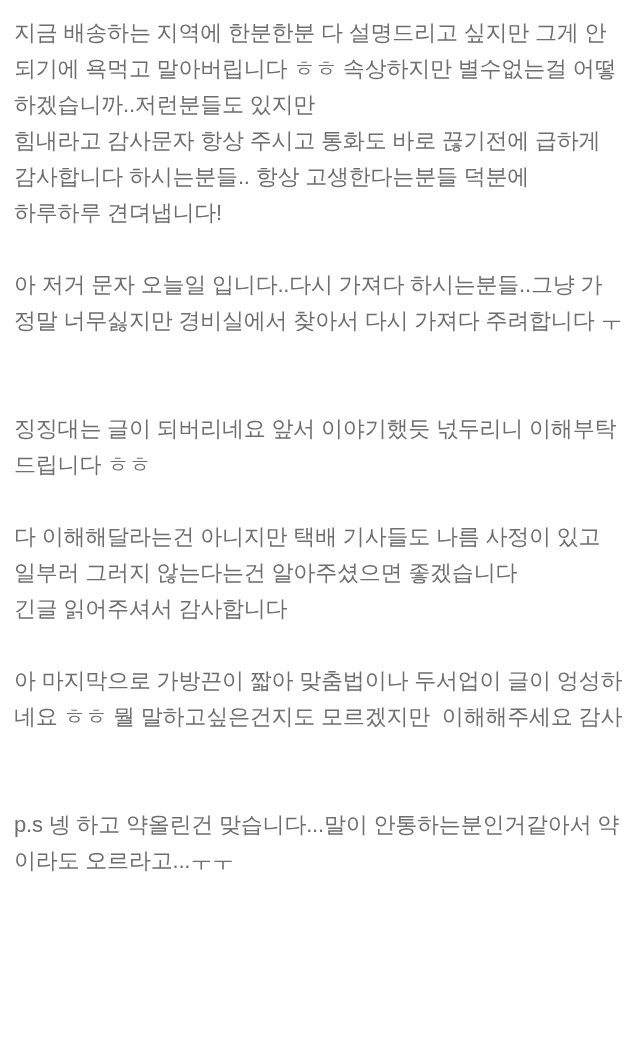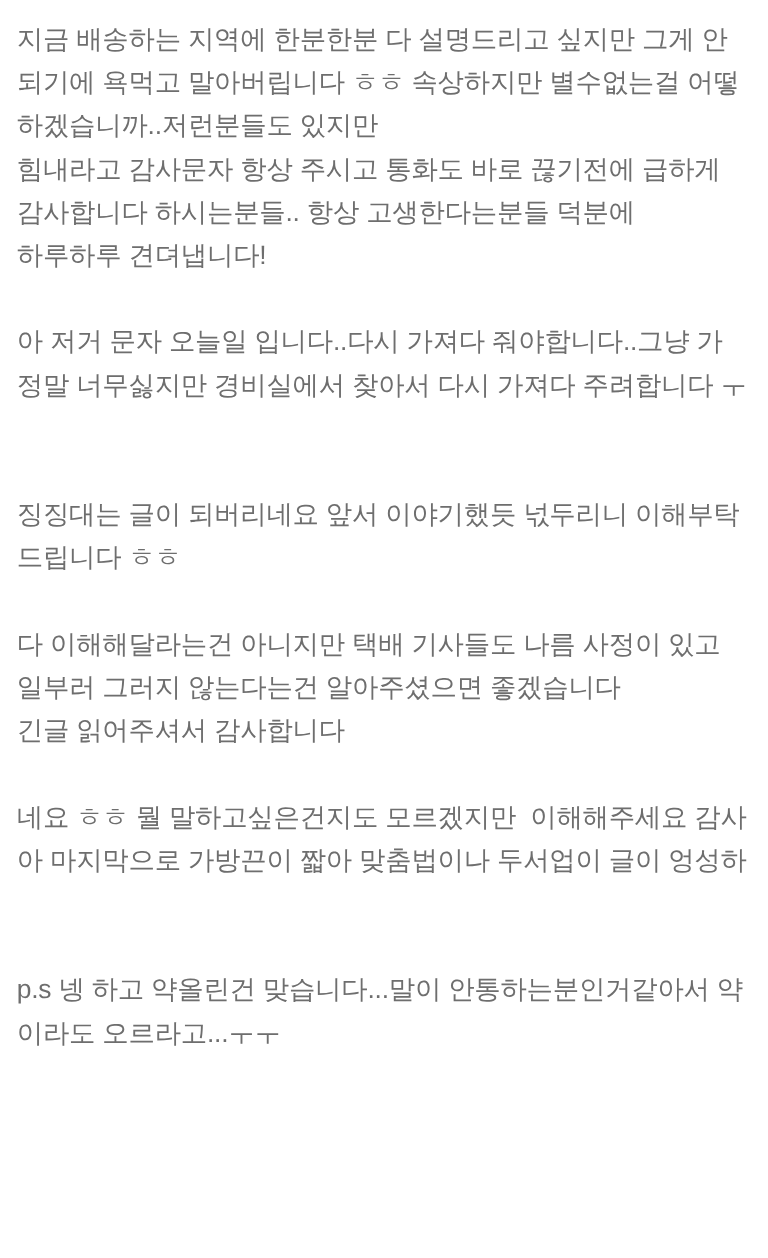--- a/index.html
+++ b/index.html
@@ -34,30 +34,30 @@
 <body>
 
 <main class="post-text-view">
   <div class="text-line">지금 배송하는 지역에 한분한분 다 설명드리고 싶지만 그게 안</div>
   <div class="text-line">되기에 욕먹고 말아버립니다 ㅎㅎ 속상하지만 별수없는걸 어떻</div>
   <div class="text-line">하겠습니까..저런분들도 있지만</div>
   <div class="text-line">힘내라고 감사문자 항상 주시고 통화도 바로 끊기전에 급하게</div>
   <div class="text-line">감사합니다 하시는분들.. 항상 고생한다는분들 덕분에</div>
   <div class="text-line">하루하루 견뎌냅니다!</div>
   <div class="text-line"></div>
-  <div class="text-line">아 저거 문자 오늘일 입니다..다시 가져다 줘야합니다..그냥 가</div>
+  <div class="text-line">아 저거 문자 오늘일 입니다..다시 가져다 하시는분들..그냥 가</div>
   <div class="text-line">정말 너무싫지만 경비실에서 찾아서 다시 가져다 주려합니다 ㅜ</div>
   <div class="text-line"></div>
   <div class="text-line"></div>
   <div class="text-line">징징대는 글이 되버리네요 앞서 이야기했듯 넋두리니 이해부탁</div>
   <div class="text-line">드립니다 ㅎㅎ</div>
   <div class="text-line"></div>
   <div class="text-line">다 이해해달라는건 아니지만 택배 기사들도 나름 사정이 있고</div>
   <div class="text-line">일부러 그러지 않는다는건 알아주셨으면 좋겠습니다</div>
   <div class="text-line">긴글 읽어주셔서 감사합니다</div>
   <div class="text-line"></div>
+  <div class="text-line">아 마지막으로 가방끈이 짧아 맞춤법이나 두서업이 글이 엉성하</div>
   <div class="text-line">네요 ㅎㅎ 뭘 말하고싶은건지도 모르겠지만  이해해주세요 감사</div>
-  <div class="text-line">아 마지막으로 가방끈이 짧아 맞춤법이나 두서업이 글이 엉성하</div>
   <div class="text-line"></div>
   <div class="text-line"></div>
   <div class="text-line">p.s 넹 하고 약올린건 맞습니다...말이 안통하는분인거같아서 약</div>
   <div class="text-line">이라도 오르라고...ㅜㅜ</div>
 </main>
 
 </body></html>

